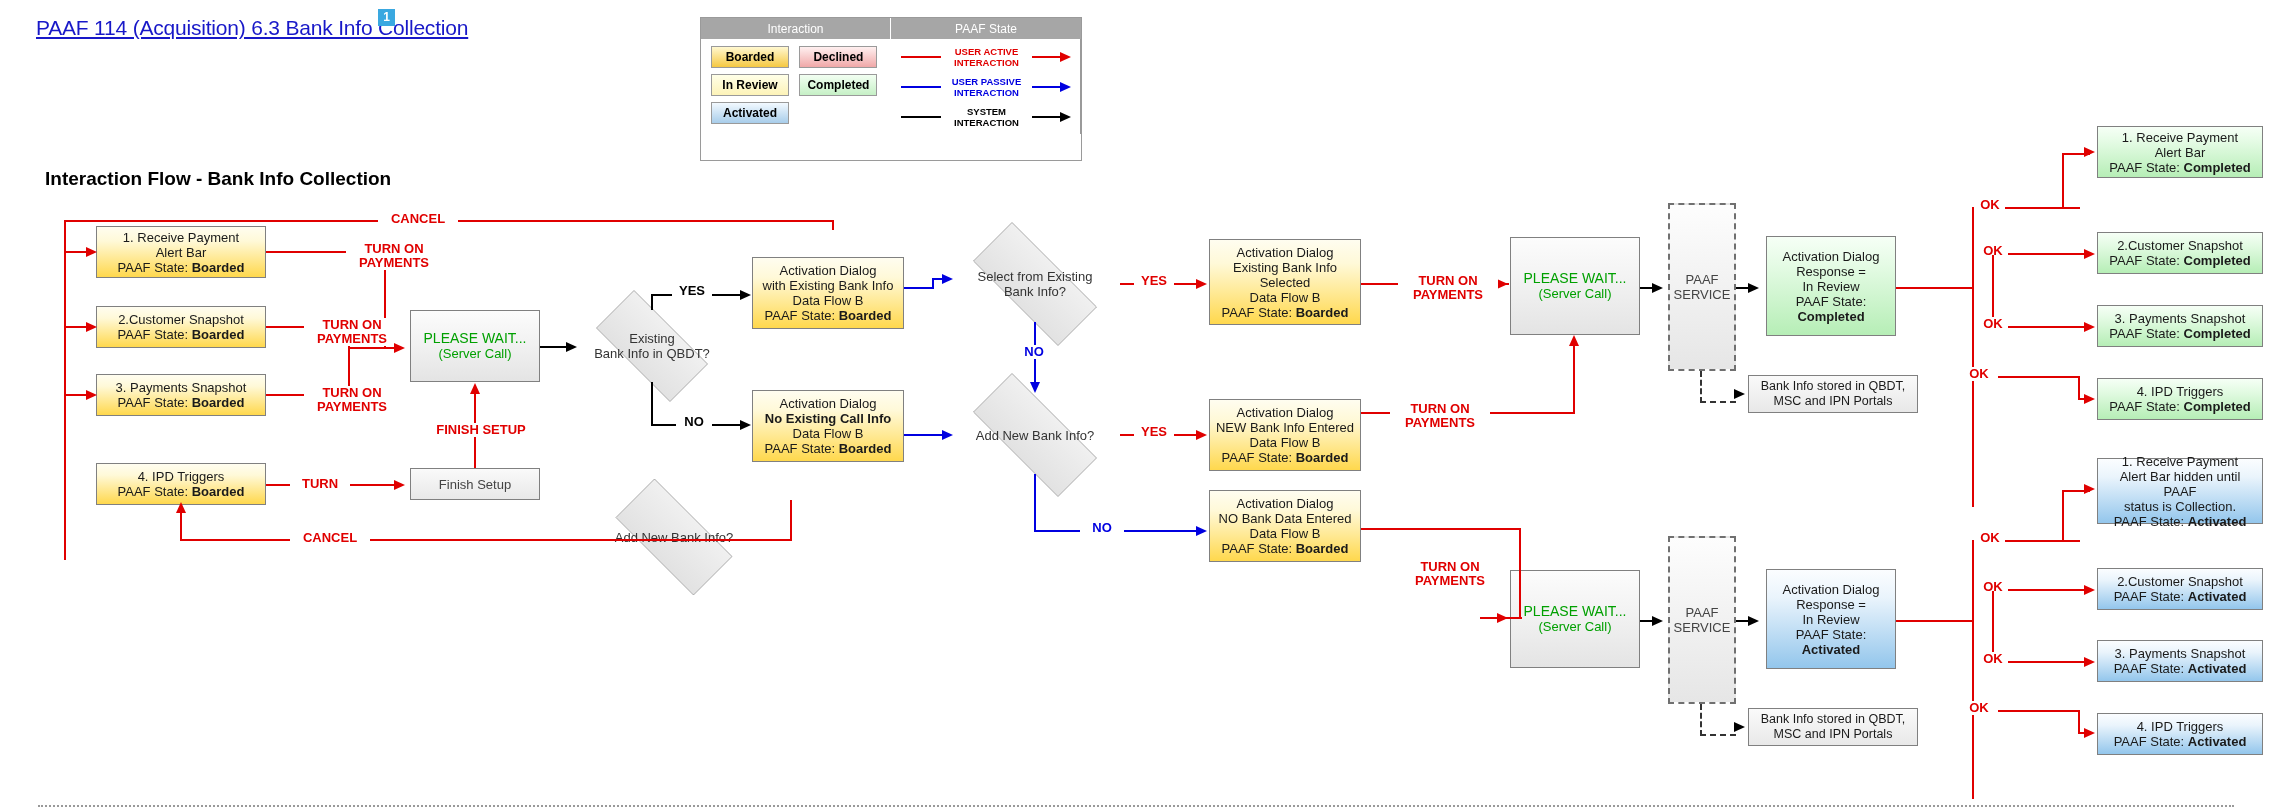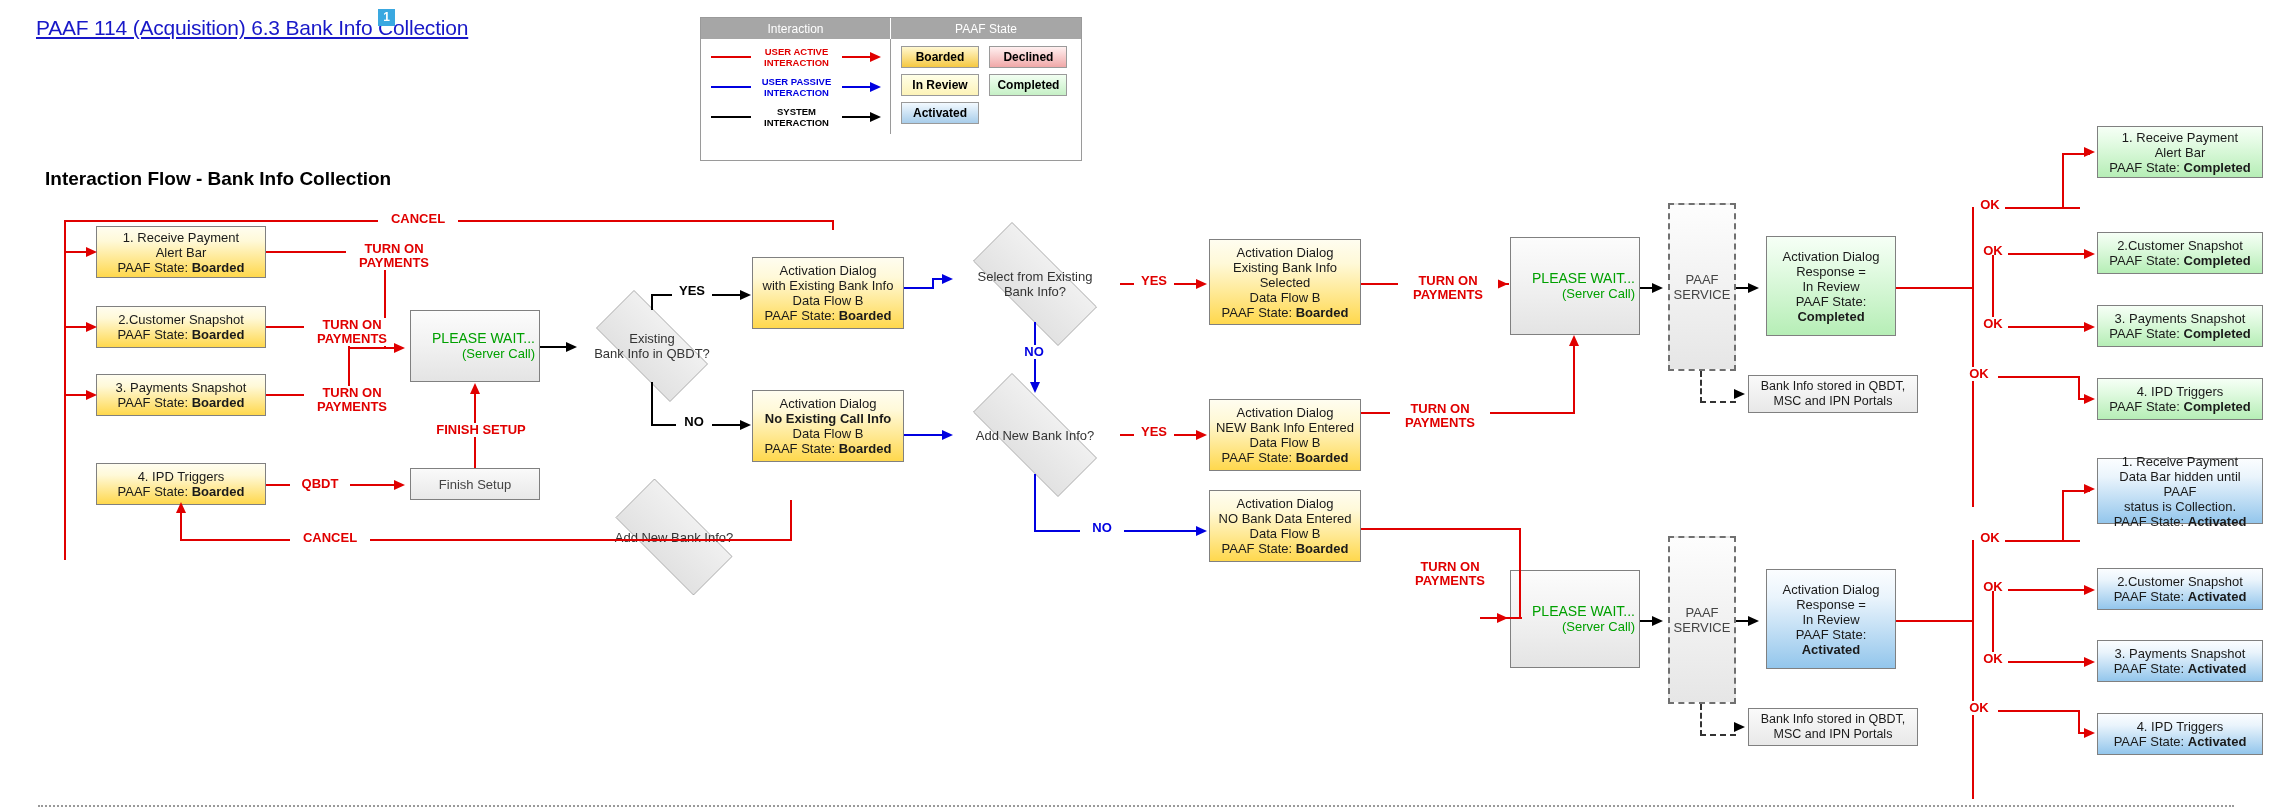--- a/index.html
+++ b/index.html
@@ -52,21 +52,21 @@
   .chip.completed{background:linear-gradient(#f2fff2,#c6f0c6);}
   .chip.activated{background:linear-gradient(#f2f9ff,#a8cdea);}
 
   
   .node{position:absolute;box-sizing:border-box;border:1px solid #808080;
         display:flex;align-items:center;justify-content:center;text-align:center;
         font-size:13px;line-height:15px;color:#1a1a1a;padding:2px 4px;}
   .n-yellow{background:linear-gradient(#fffdf0 0%,#fff9d8 28%,#ffd84d 100%);}
   .n-green {background:linear-gradient(#f6fff6 0%,#e4fbe4 30%,#b6eeb6 100%);}
   .n-blue  {background:linear-gradient(#fbfdff 0%,#eaf4fc 28%,#93c6ec 100%);}
-  .n-grey  {background:linear-gradient(#fcfcfc 0%,#f2f2f2 45%,#e4e4e4 100%);align-items:flex-end;}
+  .n-grey  {background:linear-gradient(#fcfcfc 0%,#f2f2f2 45%,#e4e4e4 100%);}
   .n-grey-flat{background:linear-gradient(#fafafa,#e8e8e8);}
   .n-dashed{border:2px dashed #707070;background:linear-gradient(#fdfdfd,#e6e6e6);}
   .wait{color:#00a000;}
   .node b{font-weight:bold;}
 
   
   .diamond{position:absolute;}
   .diamond .dshape{position:absolute;left:0;top:0;width:100%;height:100%;
         background:linear-gradient(#f0f0f0,#e2e2e2);border:1px solid #8a8a8a;
         transform:rotate(45deg) scale(0.707);box-sizing:border-box;}
@@ -102,20 +102,27 @@
 <div id="doc-title">PAAF 114 (Acquisition) 6.3 Bank Info Collection</div>
 <div id="doc-badge">1</div>
 <div id="flow-heading">Interaction Flow - Bank Info Collection</div>
 
 <div id="key">
   <div class="key-sub">
     <div class="ksl">Interaction</div>
     <div class="ksr">PAAF State</div>
   </div>
   <div id="key-body">
+    <div id="key-right">
+      <span class="chip boarded">Boarded</span>
+      <span class="chip declined">Declined</span>
+      <span class="chip review">In Review</span>
+      <span class="chip completed">Completed</span>
+      <span class="chip activated">Activated</span>
+    </div>
     <div id="key-left">
       <div class="key-row">
         <div class="key-dash red"></div>
         <div class="key-lbl red">USER ACTIVE
 INTERACTION</div>
         <div class="key-arr red">
             <i></i>
             <b></b>
           </div>
       </div>
@@ -131,27 +138,20 @@
       <div class="key-row">
         <div class="key-dash"></div>
         <div class="key-lbl blk">SYSTEM
 INTERACTION</div>
         <div class="key-arr">
             <i></i>
             <b></b>
           </div>
       </div>
     </div>
-    <div id="key-right">
-      <span class="chip boarded">Boarded</span>
-      <span class="chip declined">Declined</span>
-      <span class="chip review">In Review</span>
-      <span class="chip completed">Completed</span>
-      <span class="chip activated">Activated</span>
-    </div>
   </div>
 </div>
 
 <div class="node n-yellow" style="left:96px;top:226px;width:170px;height:52px;flex-direction:column;">
   <div>1. Receive Payment</div>
   <div>Alert Bar</div>
   <div><span>PAAF State: </span><b>Boarded</b></div>
 </div>
 
 <div class="node n-yellow" style="left:96px;top:306px;width:170px;height:42px;flex-direction:column;">
@@ -287,21 +287,21 @@
   <div>3. Payments Snapshot</div>
   <div><span>PAAF State: </span><b>Completed</b></div>
 </div>
 <div class="node n-green" style="left:2097px;top:378px;width:166px;height:42px;flex-direction:column;">
   <div>4. IPD Triggers</div>
   <div><span>PAAF State: </span><b>Completed</b></div>
 </div>
 
 <div class="node n-blue" style="left:2097px;top:458px;width:166px;height:66px;flex-direction:column;">
   <div>1. Receive Payment</div>
-  <div>Data Bar hidden until PAAF</div>
+  <div>Alert Bar hidden until PAAF</div>
   <div>status is Collection.</div>
   <div><span>PAAF State: </span><b>Activated</b></div>
 </div>
 <div class="node n-blue" style="left:2097px;top:568px;width:166px;height:42px;flex-direction:column;">
   <div>2.Customer Snapshot</div>
   <div><span>PAAF State: </span><b>Activated</b></div>
 </div>
 <div class="node n-blue" style="left:2097px;top:640px;width:166px;height:42px;flex-direction:column;">
   <div>3. Payments Snapshot</div>
   <div><span>PAAF State: </span><b>Activated</b></div>
@@ -342,21 +342,21 @@
 <div class="ln h" style="left:266px;top:394px;width:40px;"></div>
 <div class="ln v" style="left:348px;top:348px;height:48px;"></div>
 <div class="lbl" style="left:304px;top:386px;width:96px;">TURN ON
 PAYMENTS</div>
 
 <div class="ln h" style="left:348px;top:347px;width:48px;"></div>
 <div class="ah" style="left:394px;top:343px;"></div>
 
 <div class="ln h" style="left:266px;top:484px;width:130px;"></div>
 <div class="ah" style="left:394px;top:480px;"></div>
-<div class="lbl" style="left:290px;top:477px;width:60px;">QBDT</div>
+<div class="lbl" style="left:290px;top:477px;width:60px;">TURN</div>
 
 <div class="ln v" style="left:474px;top:393px;height:75px;"></div>
 <div class="au" style="left:470px;top:383px;"></div>
 <div class="lbl" style="left:430px;top:423px;width:102px;">FINISH SETUP</div>
 
 <div class="ln h blk" style="left:540px;top:346px;width:30px;"></div>
 <div class="ah blk" style="left:566px;top:342px;"></div>
 
 <div class="ln v blk" style="left:651px;top:294px;height:16px;"></div>
 <div class="ln h blk" style="left:651px;top:294px;width:98px;"></div>

